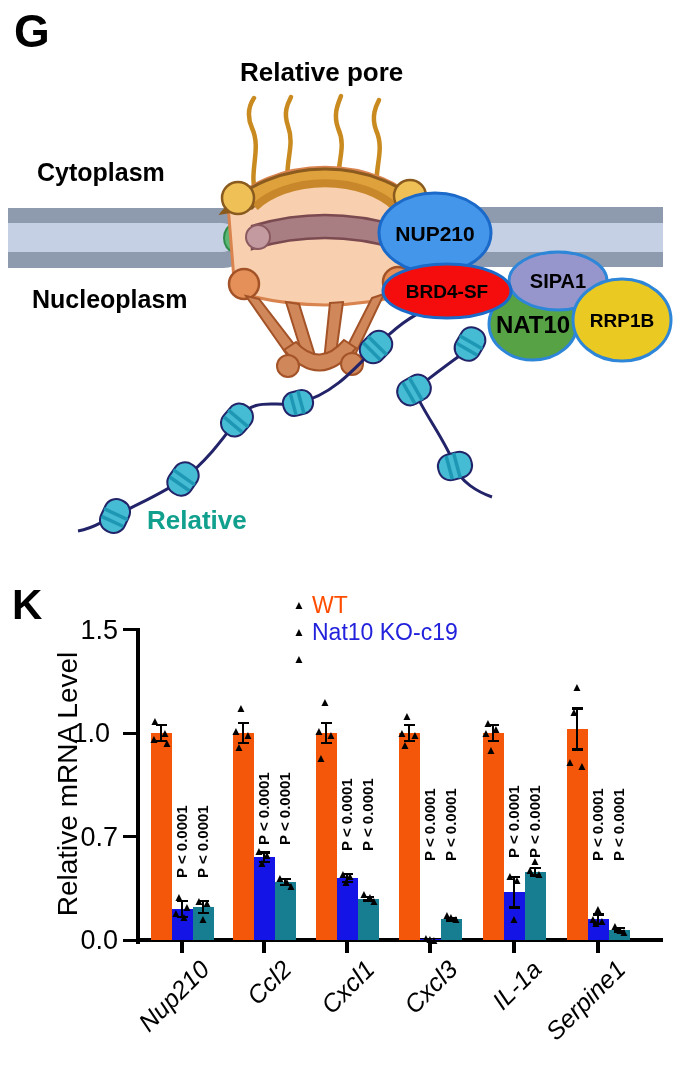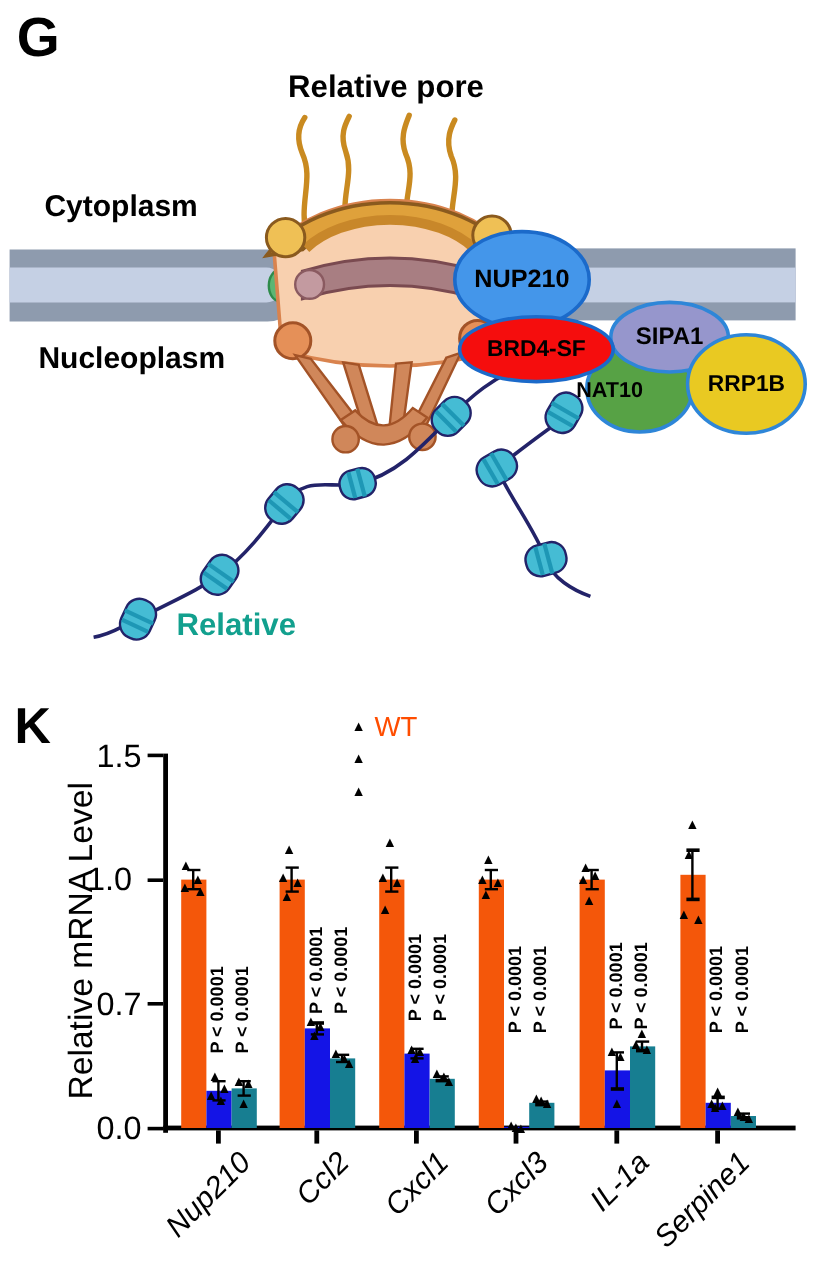--- a/index.html
+++ b/index.html
@@ -142,21 +142,21 @@
 </svg>
 
 <div class="abs g-label" id="lbl-nuclear-pore">Relative pore</div>
 <div class="abs g-label" id="lbl-cytoplasm">Cytoplasm</div>
 <div class="abs g-label" id="lbl-nucleoplasm">Nucleoplasm</div>
 <div class="abs g-label" id="lbl-chromatin" style="color:#12A08E">Relative</div>
 
 <div class="abs protein-label" style="left:435px;top:233px;font-size:21px">NUP210</div>
 <div class="abs protein-label" style="left:447px;top:291px;font-size:19px">BRD4-SF</div>
 <div class="abs protein-label" style="left:558px;top:281px;font-size:20px">SIPA1</div>
-<div class="abs protein-label" style="left:508px;top:325px;font-size:18px">NAT10</div>
+<div class="abs protein-label" style="left:533px;top:325px;font-size:24px">NAT10</div>
 <div class="abs protein-label" style="left:622px;top:320px;font-size:19px">RRP1B</div>
 
 <div class="abs panel-letter" id="panel-k-letter">K</div>
 <div class="abs" id="y-axis-title">Relative mRNA Level</div>
 <div class="abs" id="chart-root" style="left:0;top:0;width:686px;height:1073px">
     <div class="axis" style="left: 136px; top: 628px; width: 4px; height: 316px; position: absolute;"></div>
     <div class="axis" style="left: 136px; top: 938px; width: 527px; height: 4px; position: absolute;"></div>
     <div class="axis" style="left: 123px; top: 938.5px; width: 13px; height: 3px; position: absolute;"></div>
     <div class="ytick-label" style="left: 56px; top: 926px; position: absolute;">0.0</div>
     <div class="axis" style="left: 123px; top: 835px; width: 13px; height: 3px; position: absolute;"></div>
@@ -316,14 +316,15 @@
     <div class="plabel" style="left: 610px; top: 731px; position: absolute;">P &lt; 0.0001</div>
     <div class="xlabel" style="left: 64px; top: 954px; position: absolute;">Nup210</div>
     <div class="xlabel" style="left: 146px; top: 954px; position: absolute;">Ccl2</div>
     <div class="xlabel" style="left: 229px; top: 954px; position: absolute;">Cxcl1</div>
     <div class="xlabel" style="left: 312px; top: 954px; position: absolute;">Cxcl3</div>
     <div class="xlabel" style="left: 396px; top: 954px; position: absolute;">IL-1a</div>
     <div class="xlabel" style="left: 480px; top: 954px; position: absolute;">Serpine1</div>
     <div class="legend-marker" style="left: 293px; top: 598px; position: absolute;">▲</div>
     <div class="legend-label" style="left: 312px; top: 592px; color: rgb(255, 77, 0); position: absolute;">WT</div>
     <div class="legend-marker" style="left: 293px; top: 625px; position: absolute;">▲</div>
+    <div class="legend-label" style="left: 312px; top: 619px; color: rgb(34, 34, 221); position: absolute;">Nat10 KO-c19</div>
     <div class="legend-marker" style="left: 293px; top: 652px; position: absolute;">▲</div>
   </div>
 
 </body></html>

